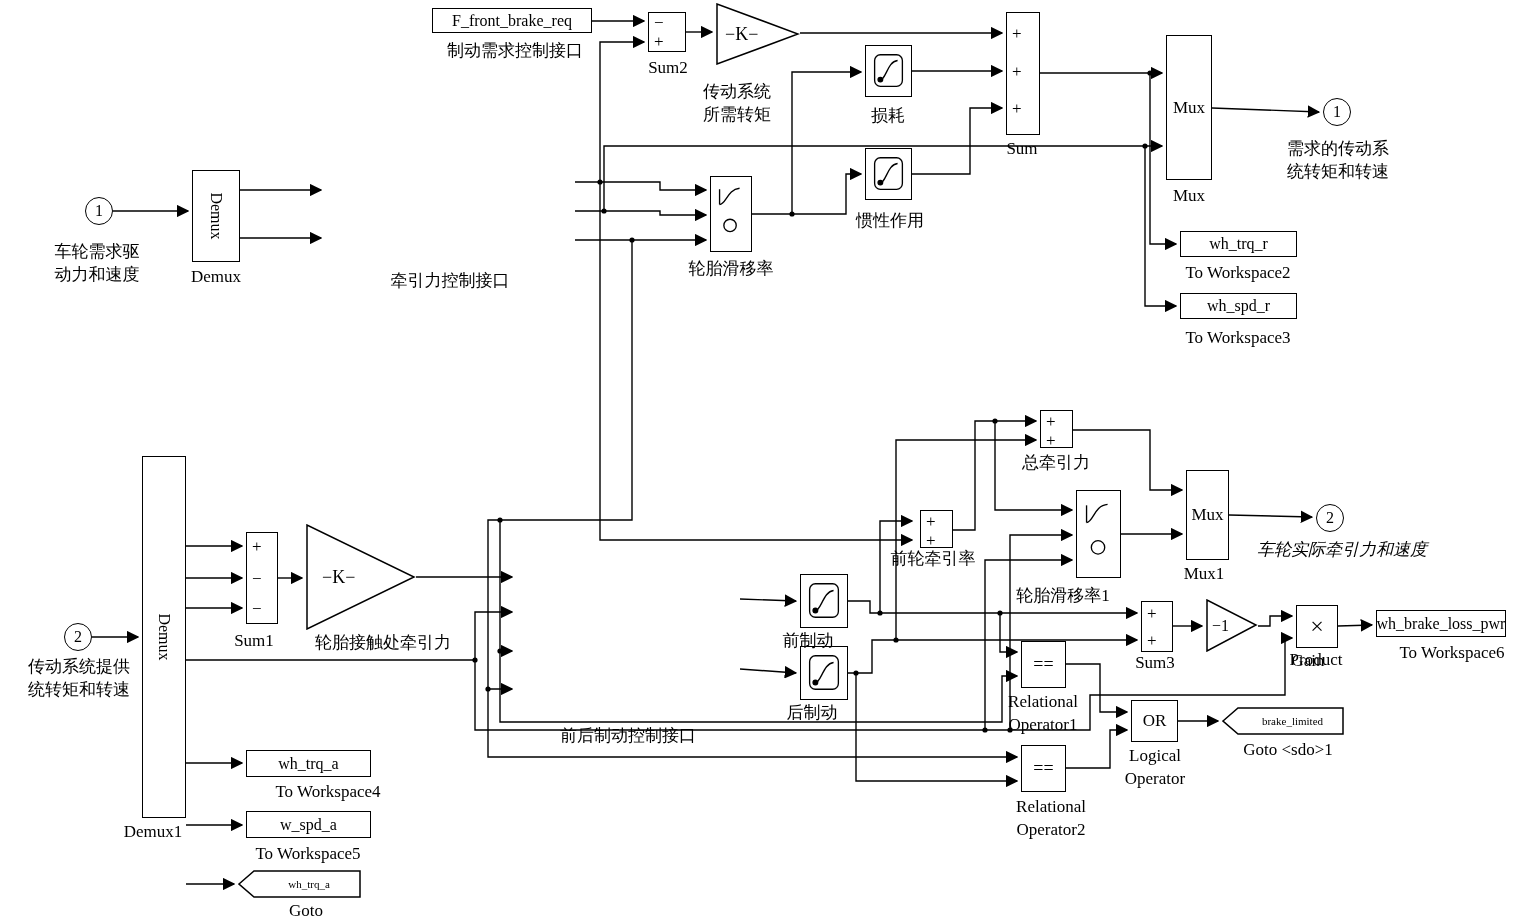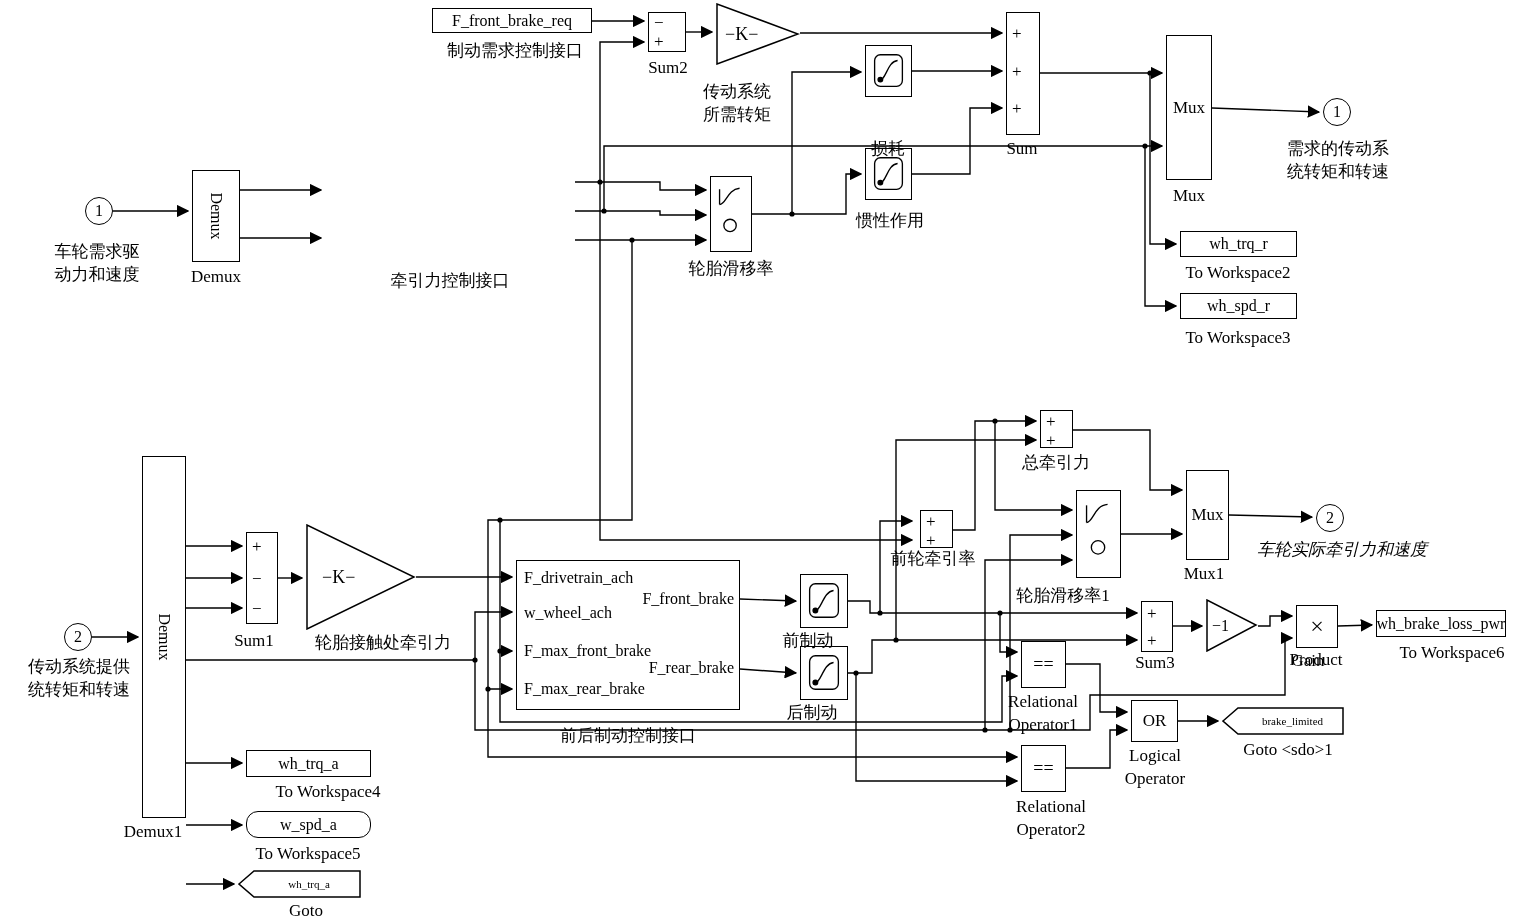--- a/index.html
+++ b/index.html
@@ -156,21 +156,21 @@
       <span>所需转矩</span>
   </div>
 
   <div class="blk" style="left:865px;top:45px;width:47px;height:52px;">
     <svg class="iconsvg" viewBox="0 0 47 52" fill="none" stroke="#000" stroke-width="1.4">
       <rect x="9" y="9" width="29" height="33" rx="6"></rect>
         <path d="M14,36 C 21,36 22,16 33,15"></path>
         <circle cx="15" cy="35" r="2.4" fill="#000"></circle>
     </svg>
   </div>
-  <div class="lbl" style="left:888px;top:104px;margin-top:33px;">损耗</div>
+  <div class="lbl" style="left:888px;top:104px;">损耗</div>
 
   <div class="blk" style="left:865px;top:148px;width:47px;height:52px;">
     <svg class="iconsvg" viewBox="0 0 47 52" fill="none" stroke="#000" stroke-width="1.4">
       <rect x="9" y="9" width="29" height="33" rx="6"></rect>
         <path d="M14,36 C 21,36 22,16 33,15"></path>
         <circle cx="15" cy="35" r="2.4" fill="#000"></circle>
     </svg>
   </div>
   <div class="lbl" style="left:890px;top:209px;">惯性作用</div>
 
@@ -234,28 +234,20 @@
   <div class="lbl" style="left:254px;top:629px;">Sum1</div>
 
   <div class="tri" style="left:306px;top:524px;width:110px;height:106px;">
     <svg width="110" height="106">
         <polygon points="1,1 1,105 108,53" fill="#fff" stroke="#000" stroke-width="1.5"></polygon>
       </svg>
     <span class="tritext" style="left:16px;">−K−</span>
   </div>
   <div class="lbl" style="left:383px;top:631px;">轮胎接触处牵引力</div>
 
-  <div class="blk" style="left:516px;top:560px;width:224px;height:150px;">
-    <span class="pin" style="left:7px;top:8px;">F_drivetrain_ach</span>
-    <span class="pin" style="left:7px;top:43px;">w_wheel_ach</span>
-    <span class="pin" style="left:7px;top:81px;">F_max_front_brake</span>
-    <span class="pin" style="left:7px;top:119px;">F_max_rear_brake</span>
-    <span class="pout" style="right:5px;top:29px;">F_front_brake</span>
-    <span class="pout" style="right:5px;top:98px;">F_rear_brake</span>
-  </div>
   <div class="lbl" style="left:628px;top:724px;">前后制动控制接口</div>
 
   <div class="blk" style="left:800px;top:574px;width:48px;height:54px;">
     <svg class="iconsvg" viewBox="0 0 48 54" fill="none" stroke="#000" stroke-width="1.4">
       <rect x="9" y="9" width="30" height="35" rx="6"></rect>
         <path d="M14,38 C 21,38 23,17 34,16"></path>
         <circle cx="15" cy="37" r="2.4" fill="#000"></circle>
     </svg>
   </div>
   <div class="lbl" style="left:808px;top:629px;">前制动</div>
@@ -356,21 +348,21 @@
       </svg>
     <span class="tagtext">brake_limited</span>
   </div>
   <div class="lbl" style="left:1288px;top:738px;">Goto &lt;sdo&gt;1</div>
 
   <div class="blk cen fs16" style="left:246px;top:750px;width:125px;height:27px;">
       <span>wh_trq_a</span>
     </div>
   <div class="lbl" style="left:308px;top:780px;margin-left:20px;">To Workspace4</div>
 
-  <div class="blk cen fs16" style="left:246px;top:811px;width:125px;height:27px;border-radius:12px;">
+  <div class="blk cen fs16" style="left:246px;top:811px;width:125px;height:27px;">
       <span>w_spd_a</span>
     </div>
   <div class="lbl" style="left:308px;top:842px;">To Workspace5</div>
 
   <div class="tag" style="left:238px;top:870px;width:124px;height:28px;">
     <svg width="124" height="28">
         <polygon points="1,14 16,1 122,1 122,27 16,27" fill="#fff" stroke="#000" stroke-width="1.5"></polygon>
       </svg>
     <span class="tagtext">wh_trq_a</span>
   </div>

